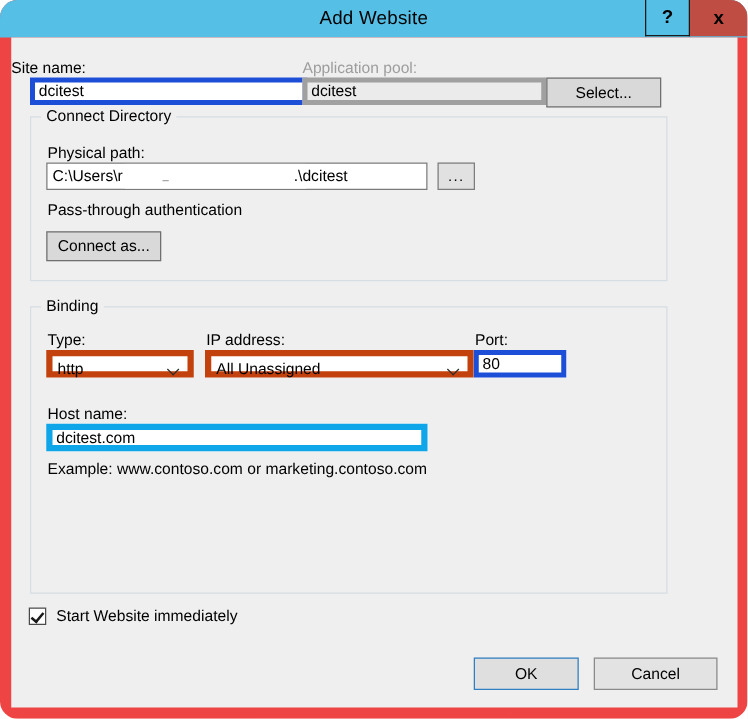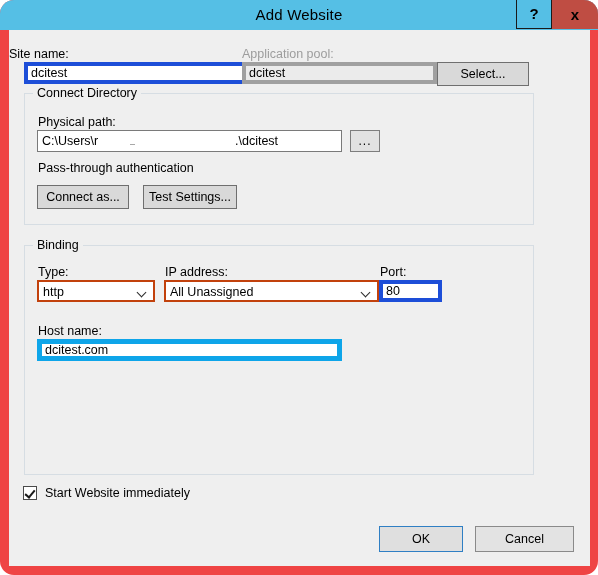--- a/index.html
+++ b/index.html
@@ -204,21 +204,21 @@
     color: #000;
     padding: 0 4px;
     white-space: nowrap;
   }
 
   
   .select {
     position: absolute;
     box-sizing: border-box;
     background: #ffffff;
-    border: 2px solid #c2410c;
+    border: 5px solid #c2410c;
     height: 22px;
   }
   .select .sel-text {
     position: absolute;
     left: 4px;
     top: 0;
     line-height: 20px;
     font-size: 12.5px;
     color: #000;
     white-space: nowrap;
@@ -308,43 +308,43 @@
       <span class="redact" style="left:62px; top:0; width:145px; height:20px;"></span>
       <span class="redact-mark" style="left:92px; top:13px;"></span>
       <span class="seg" style="left:197px;">.\dcitest</span>
     </div>
 
     <button class="button dots" style="left:341px; top:100px; width:30px; height:22px;">...</button>
 
     <div class="hint" style="left:29px; top:131px;">Pass-through authentication</div>
 
     <button class="button" style="left:28px; top:155px; width:92px; height:24px;">Connect as...</button>
-    <button class="button" style="left:134px; top:155px; width:94px; height:24px;">Test Settings...</button>
 
     <div class="groupbox" style="left:15px; top:215px; width:510px; height:230px;"></div>
     <div class="group-caption" style="left:24px; top:208px;">Binding</div>
 
     <div class="label" style="left:29px; top:235px;">Type:</div>
     <div class="select" style="left:28px; top:250px; width:118px;">
       <span class="sel-text">http</span>
       <span class="arrow"></span>
     </div>
 
     <div class="label" style="left:156px; top:235px;">IP address:</div>
     <div class="select" style="left:155px; top:250px; width:215px;">
       <span class="sel-text">All Unassigned</span>
       <span class="arrow"></span>
     </div>
 
     <div class="label" style="left:371px; top:235px;">Port:</div>
-    <input class="textbox" type="text" style="left: 370px; top: 250px; width: 63px;" value="80">
+    <input class="textbox" type="text" style="left: 370px; top: 250px; width: 74px;" value="80">
 
     <div class="label" style="left:29px; top:294px;">Host name:</div>
     <input class="textbox focused" type="text" style="left: 28px; top: 309px; width: 305px;" value="dcitest.com">
 
+    <div class="hint" style="left:29px; top:338px;">Example: www.contoso.com or marketing.contoso.com</div>
 
     <div class="checkrow" style="left:14px; top:456px;">
       <span class="checkbox checked"></span>
       <span class="check-label">Start Website immediately</span>
     </div>
 
     <button class="button ghost" style="left:466px; top:496px; width:99px; height:26px;">Cancel</button>
     <button class="button default" style="left:370px; top:496px; width:84px; height:26px;">OK</button>
 
   </div>

